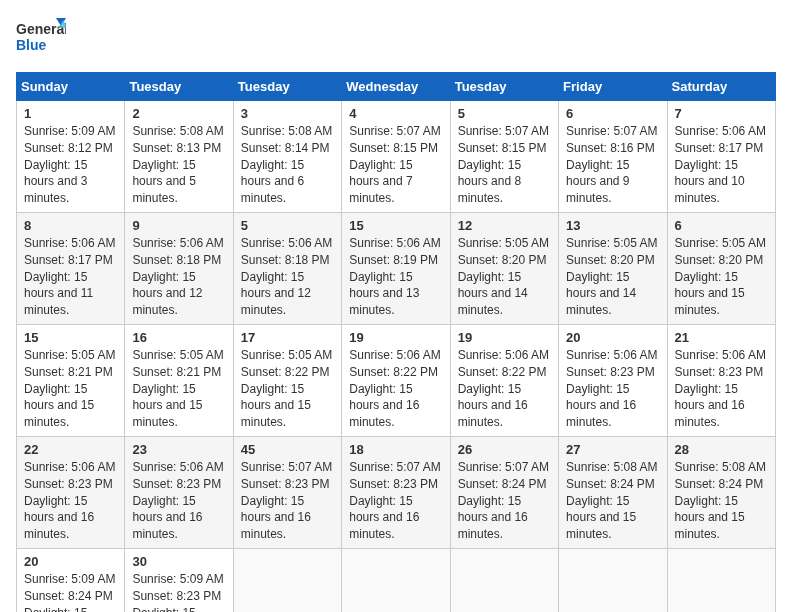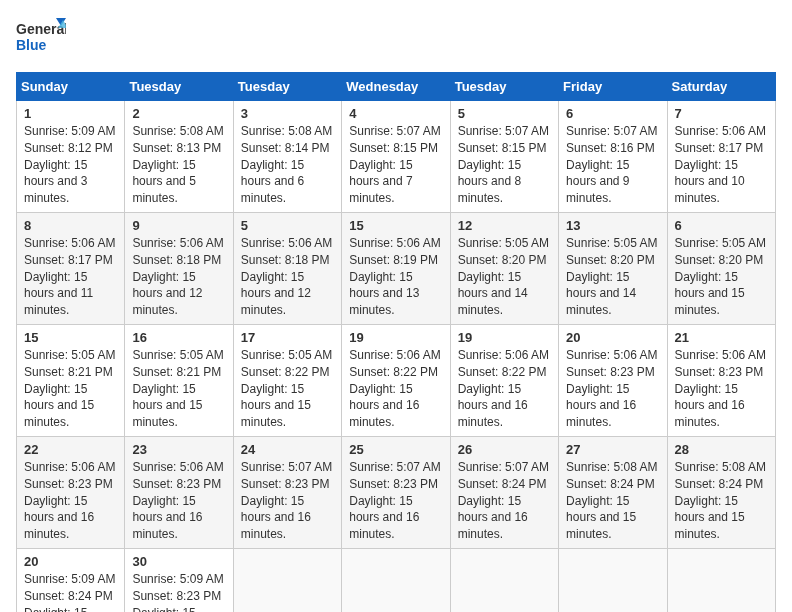--- a/index.html
+++ b/index.html
@@ -201,25 +201,25 @@
       <tr>
         <td>
           <span class="day-num">22</span>
           <div class="day-info">Sunrise: 5:06 AM<br>Sunset: 8:23 PM<br>Daylight: 15 hours and 16 minutes.</div>
         </td>
         <td>
           <span class="day-num">23</span>
           <div class="day-info">Sunrise: 5:06 AM<br>Sunset: 8:23 PM<br>Daylight: 15 hours and 16 minutes.</div>
         </td>
         <td>
-          <span class="day-num">24</span>
+          <span class="day-num">45</span>
           <div class="day-info">Sunrise: 5:07 AM<br>Sunset: 8:23 PM<br>Daylight: 15 hours and 16 minutes.</div>
         </td>
         <td>
-          <span class="day-num">25</span>
+          <span class="day-num">18</span>
           <div class="day-info">Sunrise: 5:07 AM<br>Sunset: 8:23 PM<br>Daylight: 15 hours and 16 minutes.</div>
         </td>
         <td>
           <span class="day-num">26</span>
           <div class="day-info">Sunrise: 5:07 AM<br>Sunset: 8:24 PM<br>Daylight: 15 hours and 16 minutes.</div>
         </td>
         <td>
           <span class="day-num">27</span>
           <div class="day-info">Sunrise: 5:08 AM<br>Sunset: 8:24 PM<br>Daylight: 15 hours and 15 minutes.</div>
         </td>

